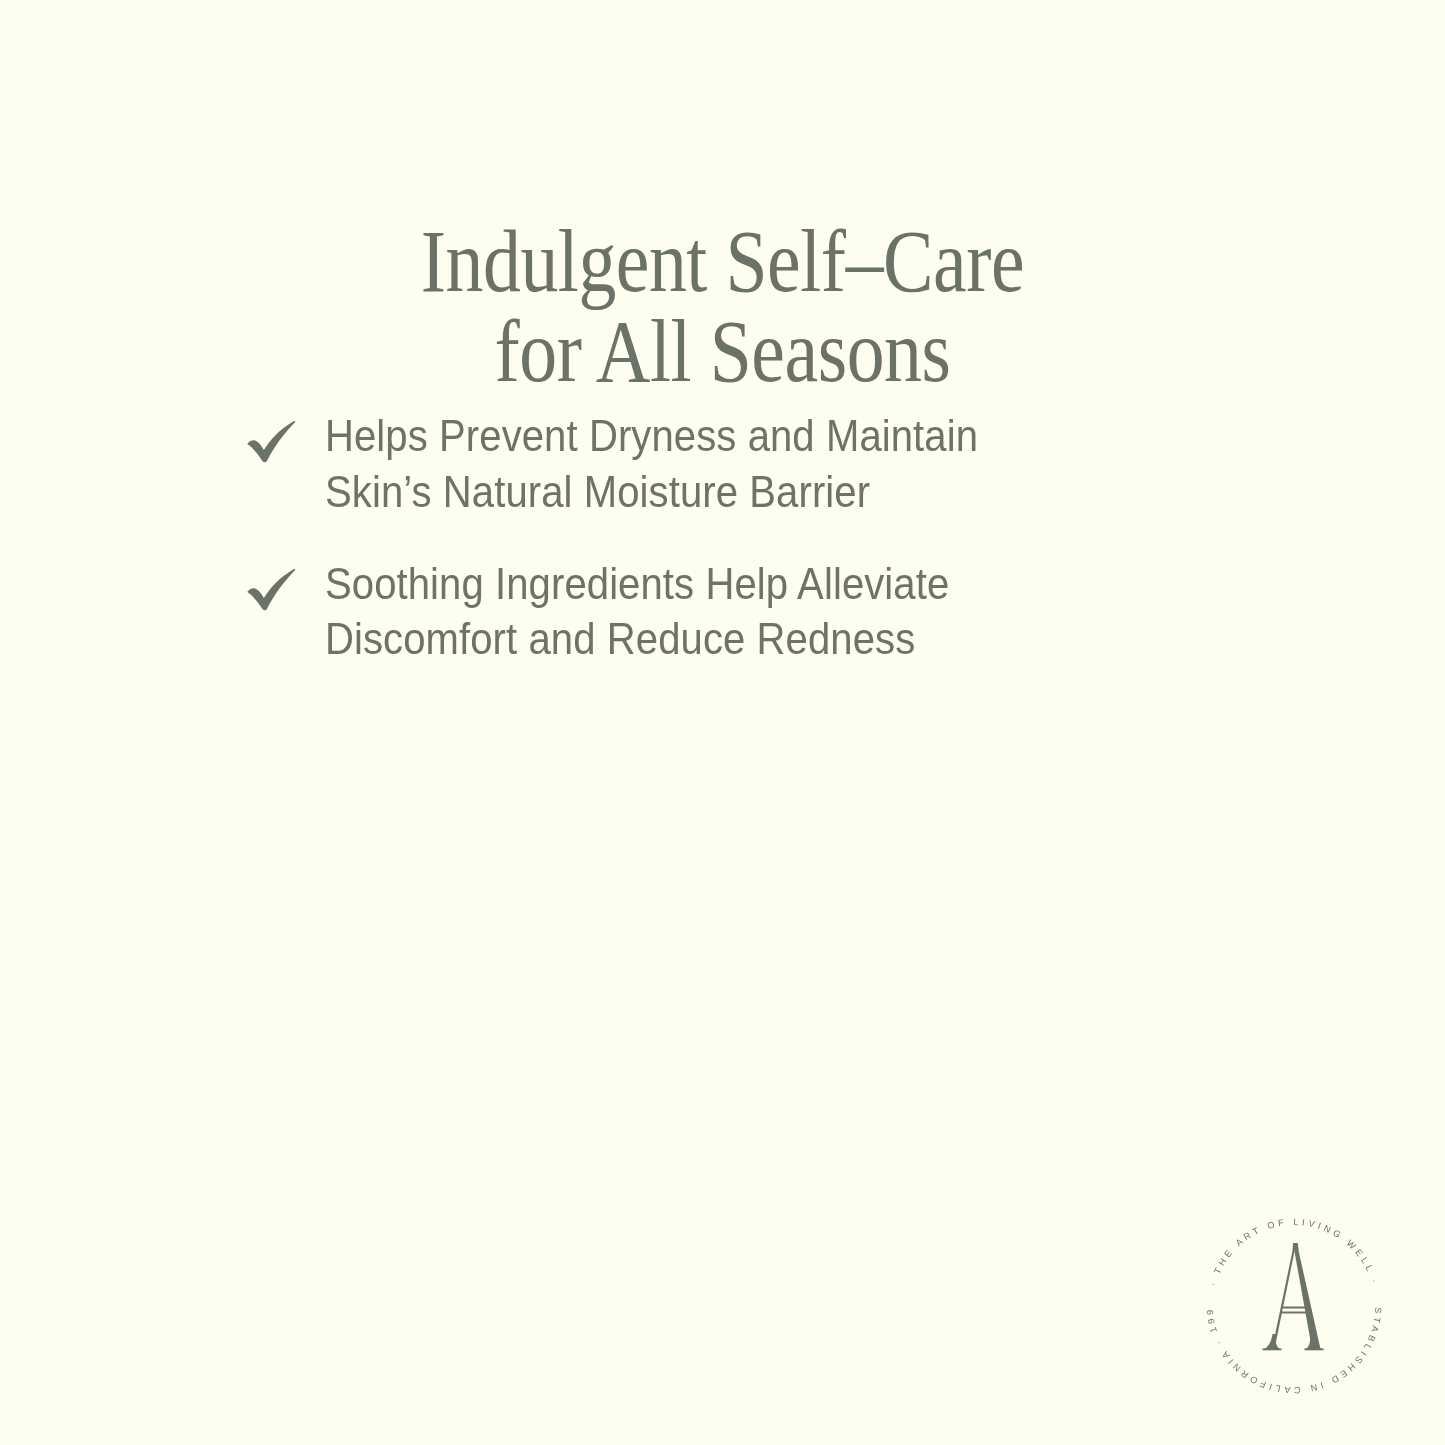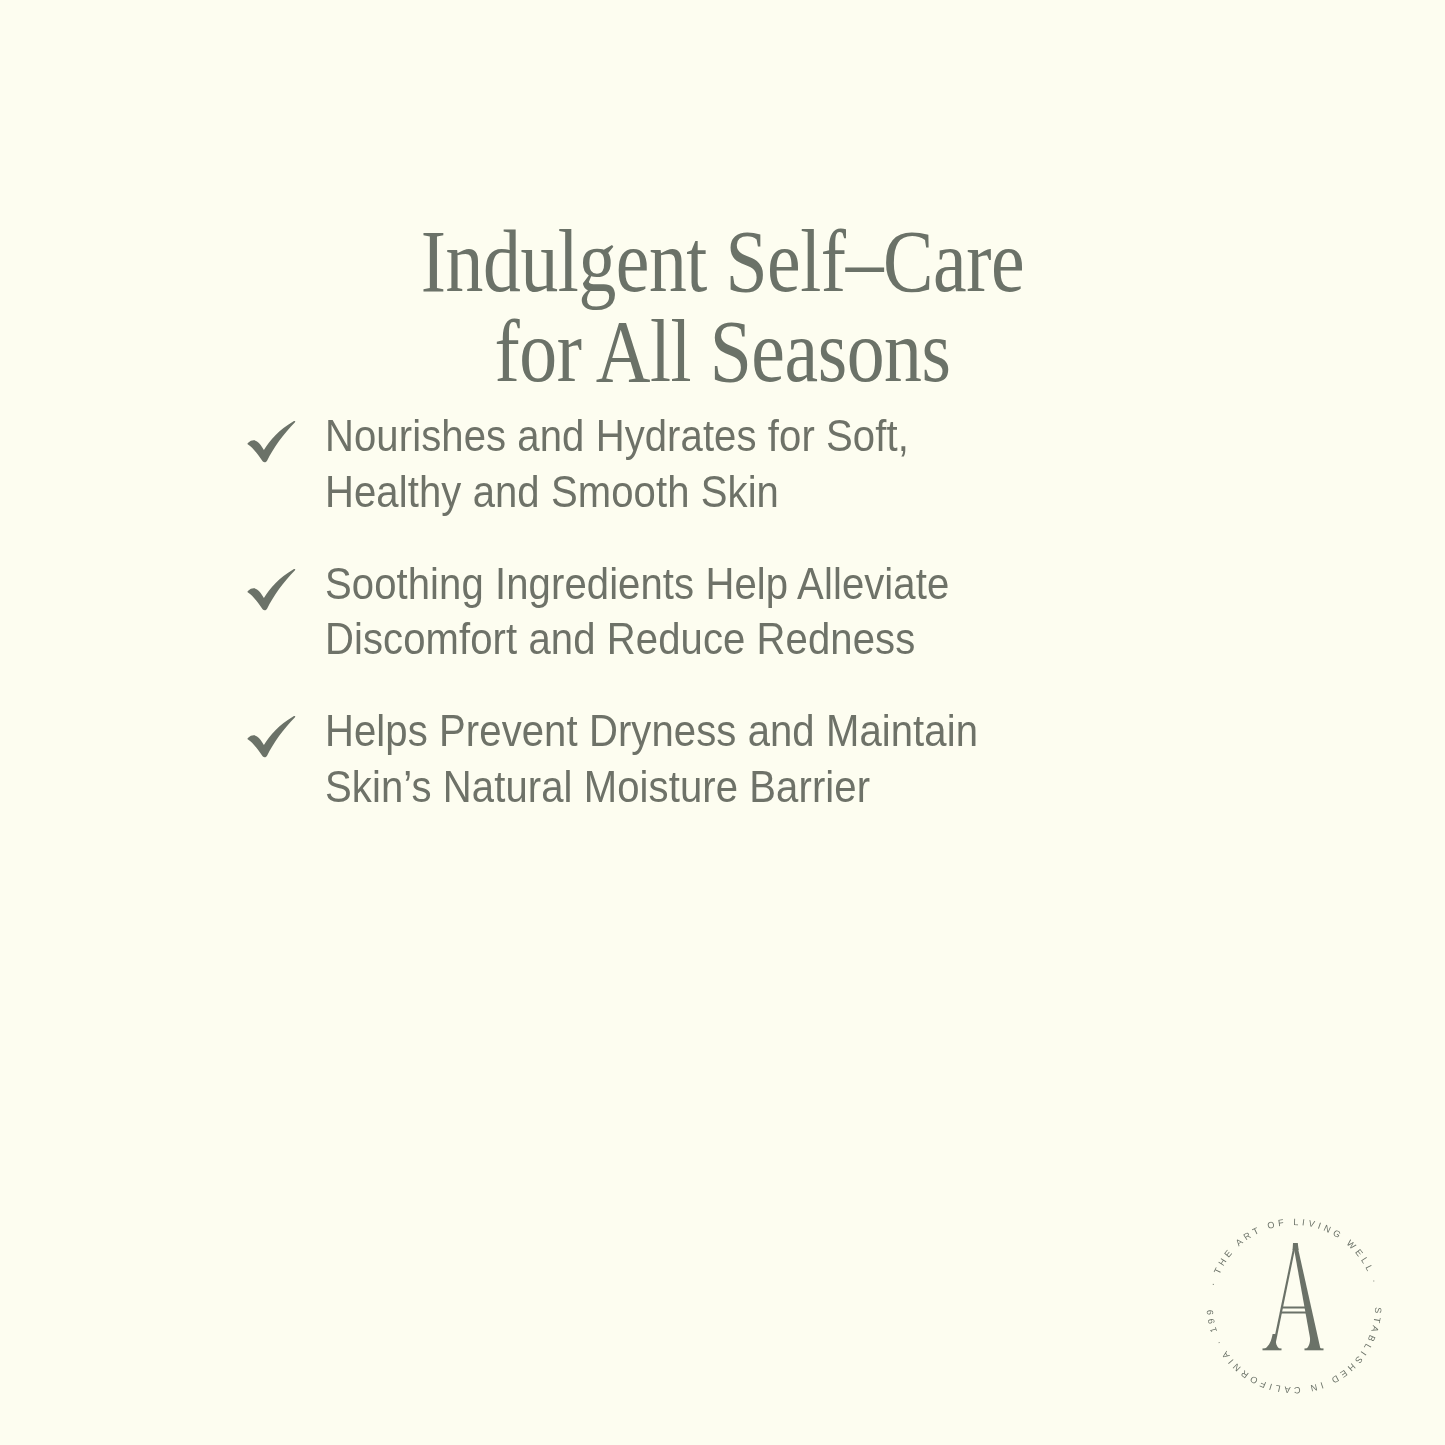--- a/index.html
+++ b/index.html
@@ -125,59 +125,47 @@
 <div class="poster">
 
   <h1 class="headline">
     <span class="hl-line">Indulgent Self–Care</span>
     <span class="hl-line">for All Seasons</span>
   </h1>
 
   <ul class="benefits">
 
 
+
     <li class="benefit">
       <span class="check-icon">
         <svg viewBox="0 0 54 48" xmlns="http://www.w3.org/2000/svg" aria-hidden="true">
           <path d="M3.2 24.8 C6.0 22.2 9.2 21.6 12.0 23.4 C14.6 25.1 16.8 28.4 18.9 32.0
                    C24.6 22.4 34.2 11.6 48.2 3.4 C49.6 2.6 50.9 3.0 50.0 4.3
                    C38.4 16.0 28.4 30.0 22.2 42.6 C21.2 44.6 19.0 45.0 17.6 43.2
                    C13.0 36.2 8.2 30.2 3.0 26.6 C2.2 26.0 2.4 25.4 3.2 24.8 Z" fill="#6b7268"></path>
         </svg>
       </span>
-      <span class="benefit-text">Nourishes and Hydrates for Soft,
-Healthy and Smooth Skin</span>
+      <span class="benefit-text">Helps Prevent Dryness and Maintain
+Skin’s Natural Moisture Barrier</span>
     </li>
 
     <li class="benefit">
       <span class="check-icon">
         <svg viewBox="0 0 54 48" xmlns="http://www.w3.org/2000/svg" aria-hidden="true">
           <path d="M3.2 24.8 C6.0 22.2 9.2 21.6 12.0 23.4 C14.6 25.1 16.8 28.4 18.9 32.0
                    C24.6 22.4 34.2 11.6 48.2 3.4 C49.6 2.6 50.9 3.0 50.0 4.3
                    C38.4 16.0 28.4 30.0 22.2 42.6 C21.2 44.6 19.0 45.0 17.6 43.2
                    C13.0 36.2 8.2 30.2 3.0 26.6 C2.2 26.0 2.4 25.4 3.2 24.8 Z" fill="#6b7268"></path>
         </svg>
       </span>
       <span class="benefit-text">Soothing Ingredients Help Alleviate
 Discomfort and Reduce Redness</span>
     </li>
 
-    <li class="benefit">
-      <span class="check-icon">
-        <svg viewBox="0 0 54 48" xmlns="http://www.w3.org/2000/svg" aria-hidden="true">
-          <path d="M3.2 24.8 C6.0 22.2 9.2 21.6 12.0 23.4 C14.6 25.1 16.8 28.4 18.9 32.0
-                   C24.6 22.4 34.2 11.6 48.2 3.4 C49.6 2.6 50.9 3.0 50.0 4.3
-                   C38.4 16.0 28.4 30.0 22.2 42.6 C21.2 44.6 19.0 45.0 17.6 43.2
-                   C13.0 36.2 8.2 30.2 3.0 26.6 C2.2 26.0 2.4 25.4 3.2 24.8 Z" fill="#6b7268"></path>
-        </svg>
-      </span>
-      <span class="benefit-text">Helps Prevent Dryness and Maintain
-Skin’s Natural Moisture Barrier</span>
-    </li>
-
 
 
   </ul>
 
   <div class="badge">
     <svg viewBox="0 0 196 196" xmlns="http://www.w3.org/2000/svg">
       <defs>
 
         <path id="arcTop" d="M 17,98 A 81,81 0 0 1 179,98" fill="none"></path>
 

